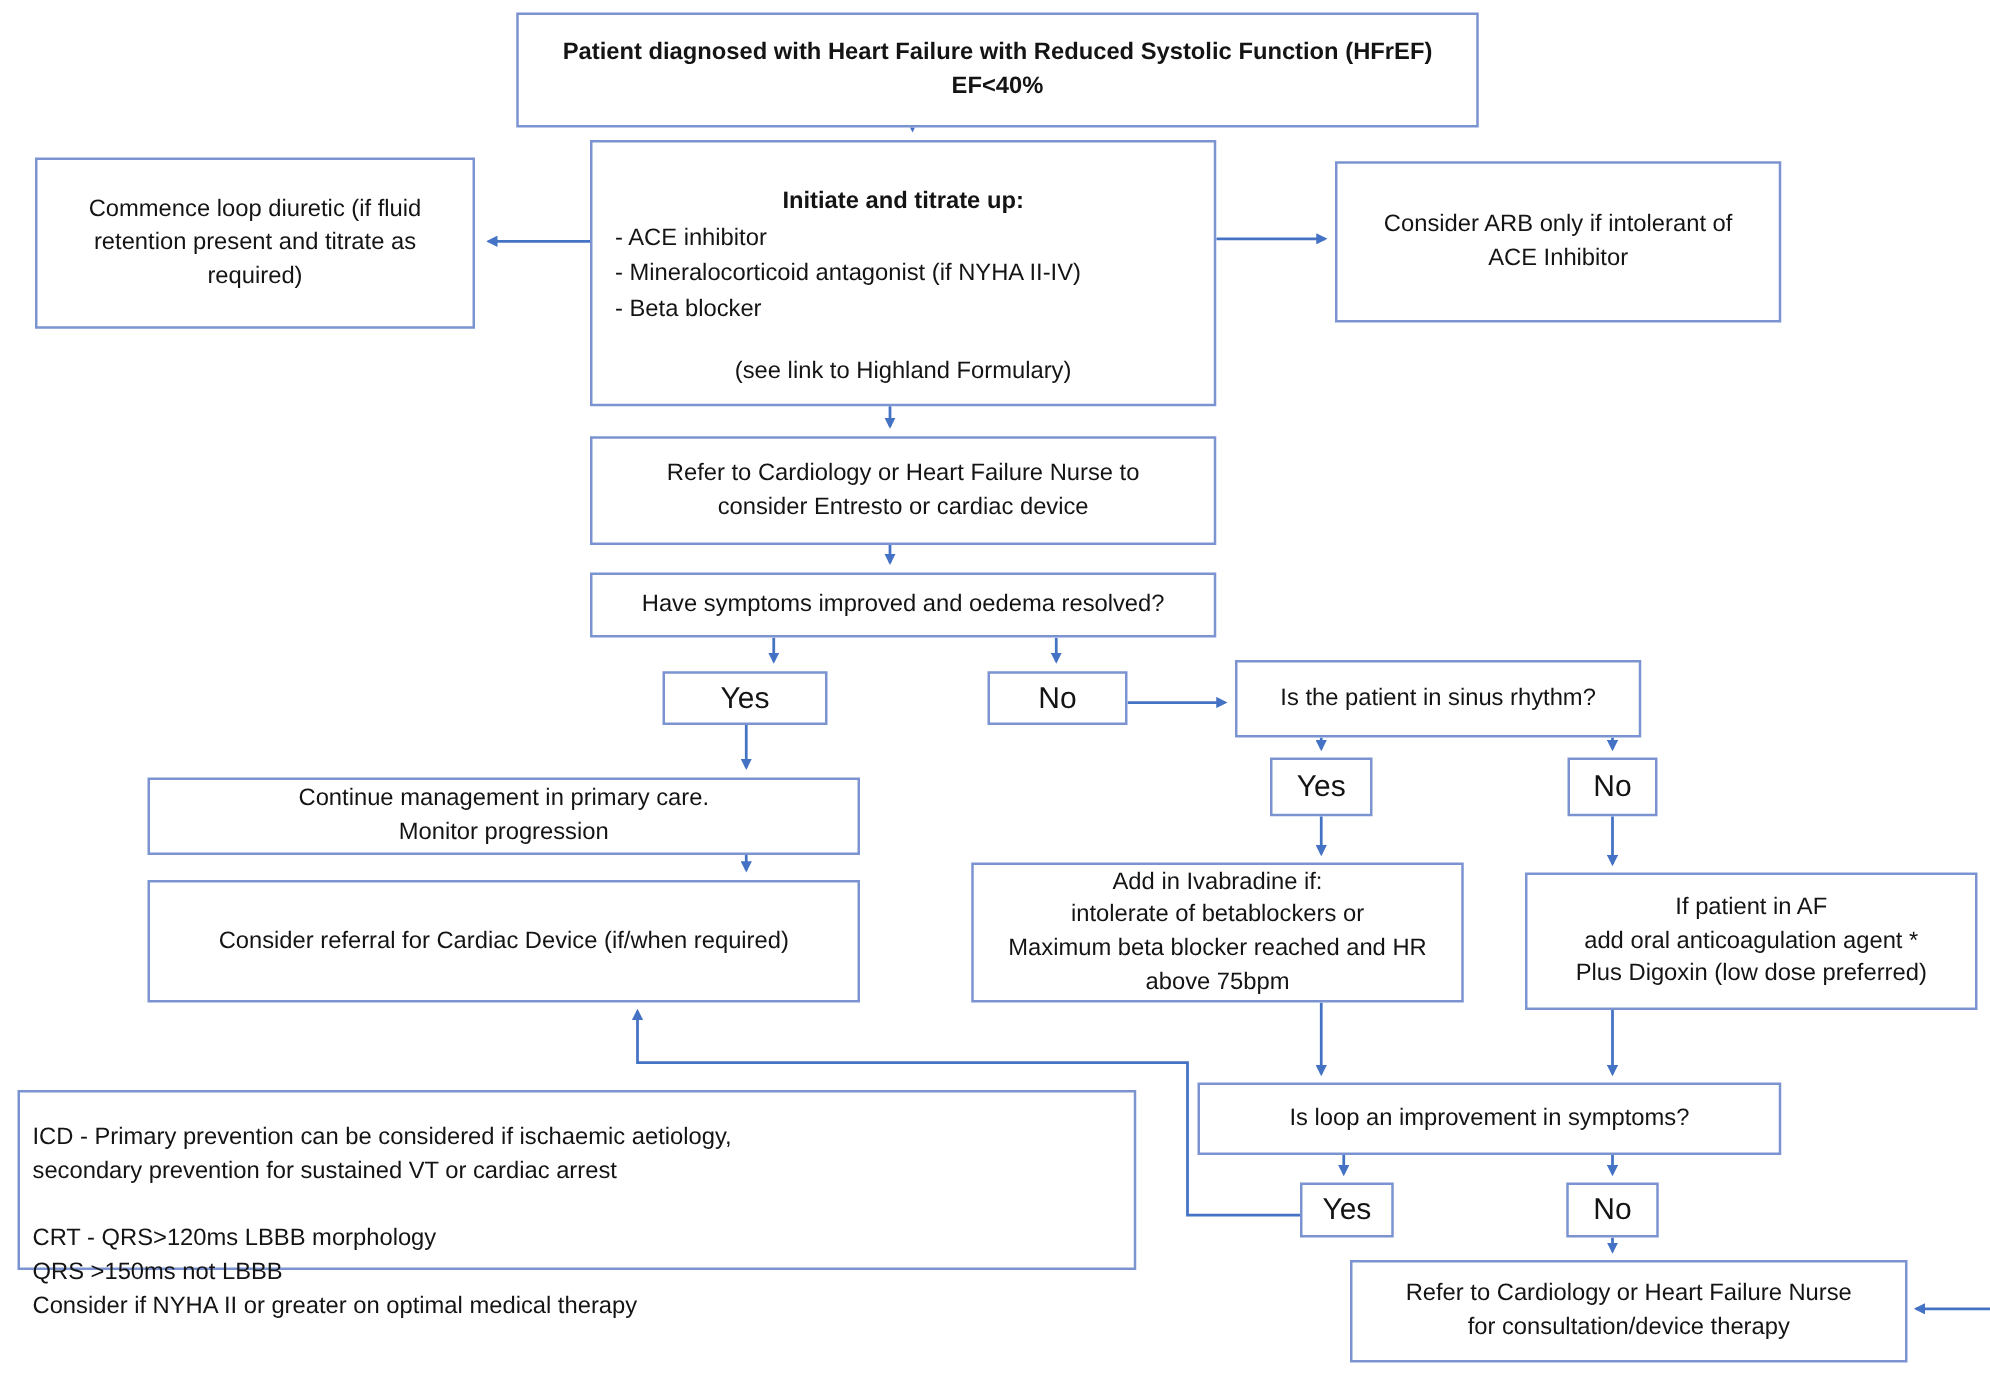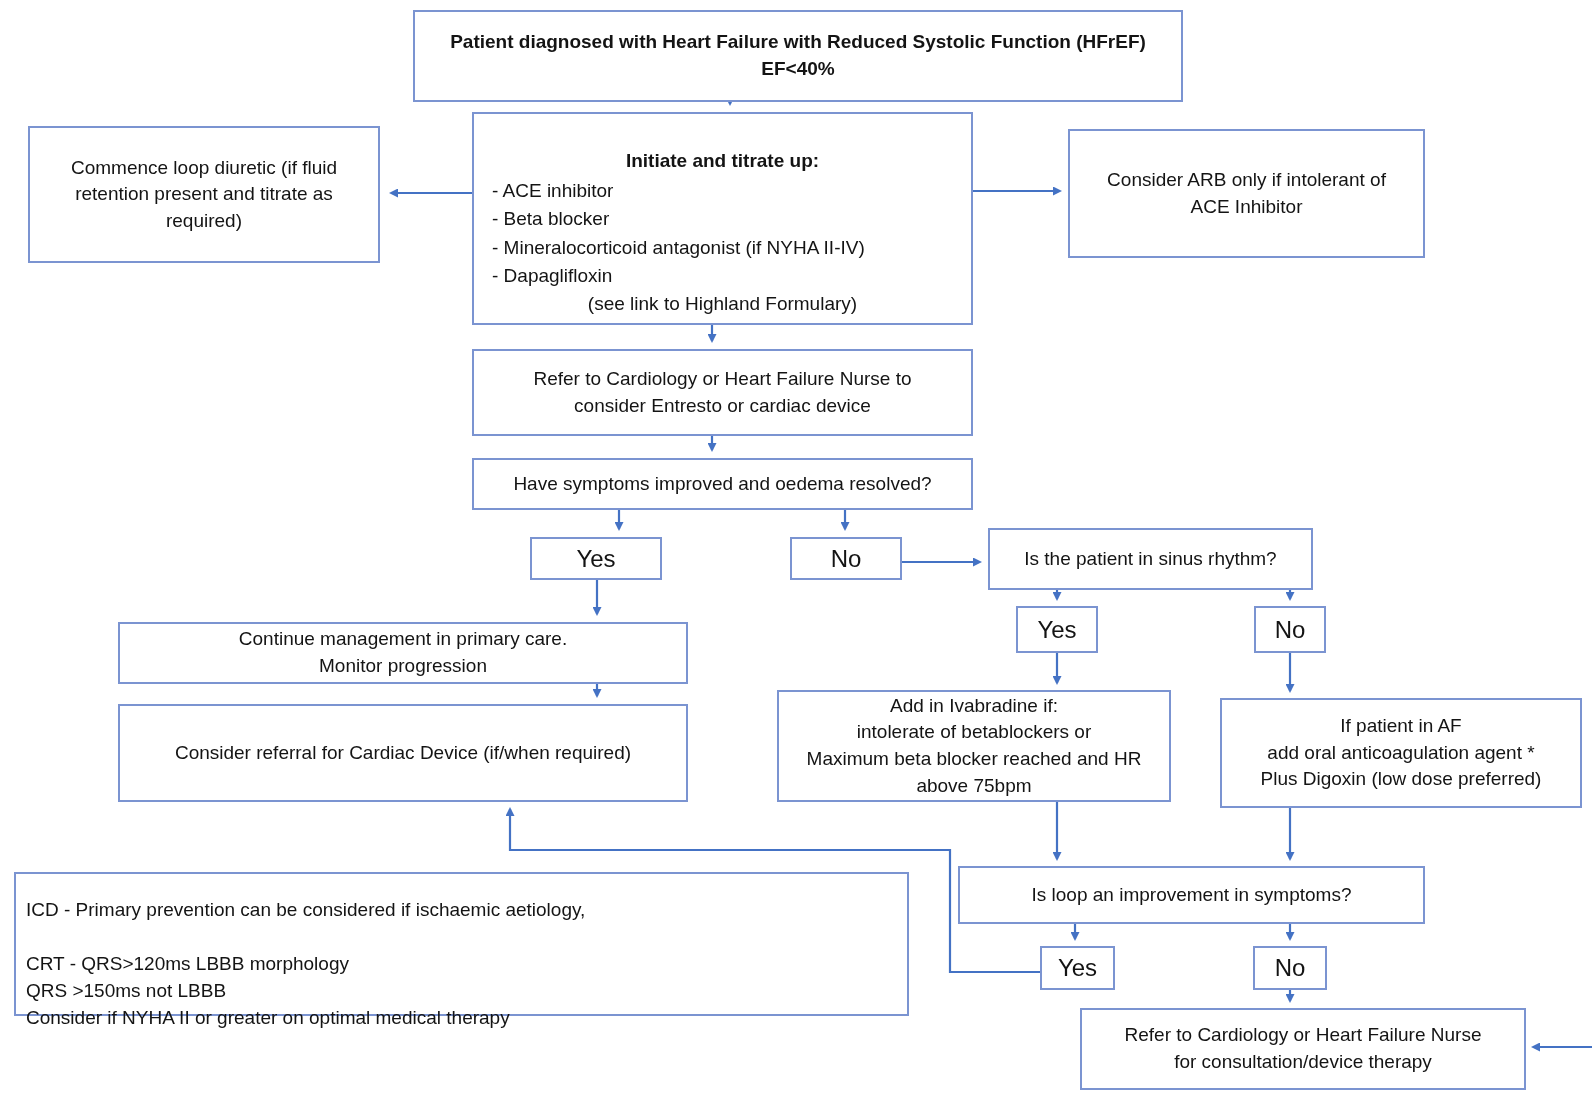--- a/index.html
+++ b/index.html
@@ -61,23 +61,22 @@
 
   <div class="node bold" style="left:397px; top:10px; width:770px; height:92px;margin-left:16px;">
     <div>Patient diagnosed with Heart Failure with Reduced Systolic Function (HFrEF)</div>
     <div>EF&lt;40%</div>
   </div>
 
   <div class="node list-box" style="left:472px; top:112px; width:501px; height:213px;">
     <div class="bold heading-center">Initiate and titrate up:</div>
     <div class="items">
       <div>- ACE inhibitor</div>
+      <div>- Mineralocorticoid antagonist (if NYHA II-IV)</div>
       <div>- Beta blocker</div>
-      <div>- Mineralocorticoid antagonist (if NYHA II-IV)</div>
-      <div>- Dapaglifloxin</div>
     </div>
     <div class="footer">(see link to Highland Formulary)</div>
   </div>
 
   <div class="node" style="left:28px; top:126px; width:352px; height:137px; padding:2px 20px;">
     <div>Commence loop diuretic (if fluid retention present and titrate as required)</div>
   </div>
 
   <div class="node" style="left:1068px; top:129px; width:357px; height:129px; padding:2px 16px;">
     <div>Consider ARB only if intolerant of ACE Inhibitor</div>
@@ -142,19 +141,20 @@
     <div>No</div>
   </div>
 
   <div class="node" style="left:1080px; top:1008px; width:446px; height:82px;">
     <div>Refer to Cardiology or Heart Failure Nurse</div>
     <div>for consultation/device therapy</div>
   </div>
 
   <div class="node left-align" style="left:14px; top:872px; width:895px; height:144px; justify-content:flex-start; padding:22px 14px 10px 10px;">
     <div class="note-line">ICD - Primary prevention can be considered if ischaemic aetiology,</div>
+    <div class="note-line"> secondary prevention for sustained VT or cardiac arrest</div>
     <div class="note-line"></div>
     <div class="note-line">CRT - QRS&gt;120ms LBBB morphology</div>
     <div class="note-line">QRS &gt;150ms not LBBB</div>
     <div class="note-line">Consider if NYHA II or greater on optimal medical therapy</div>
   </div>
 
 </div>
 
 </body></html>

